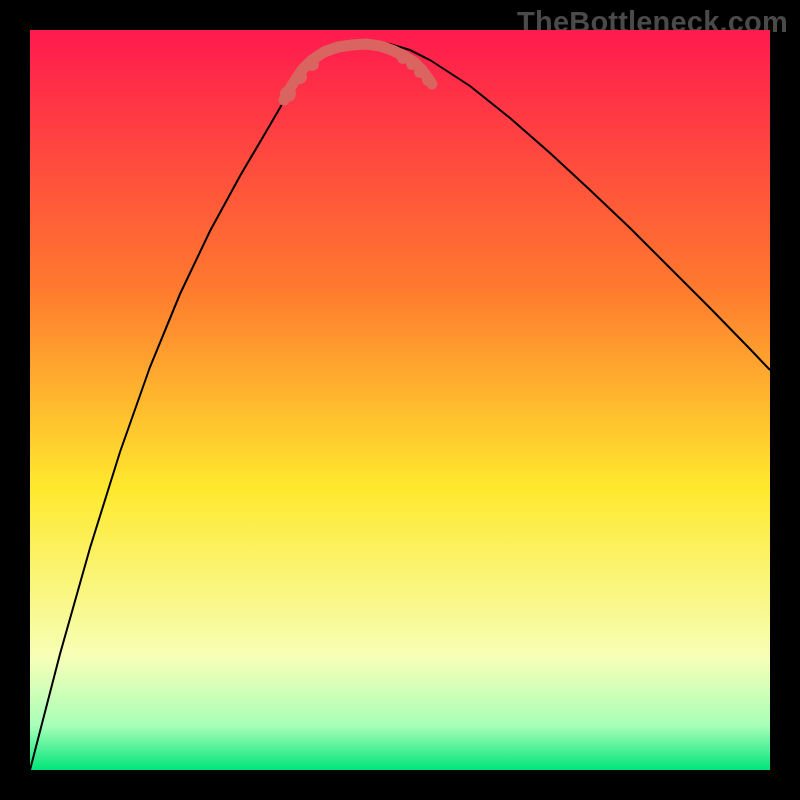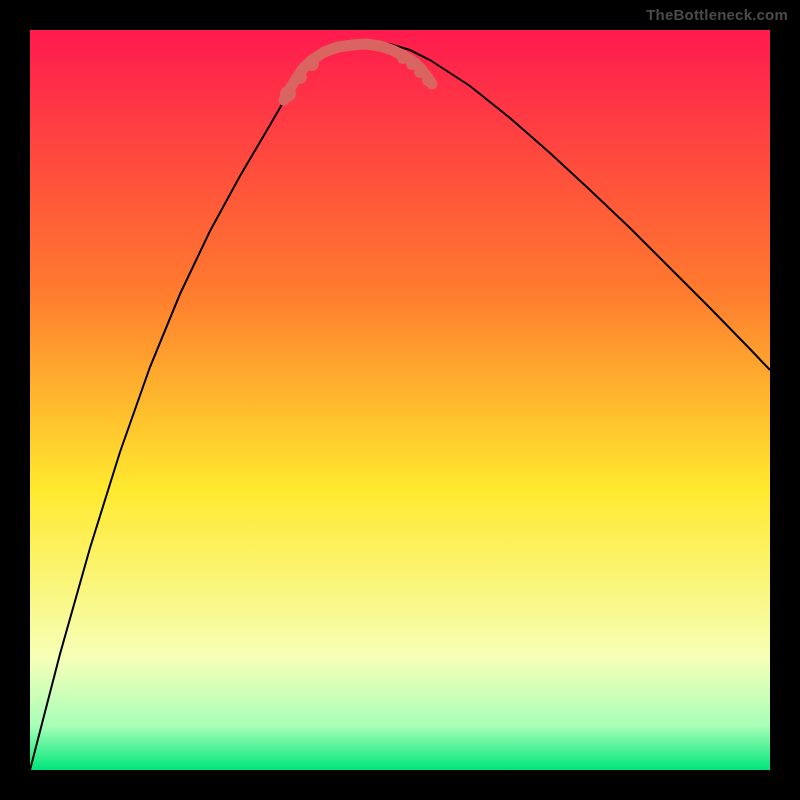--- a/index.html
+++ b/index.html
@@ -30,21 +30,21 @@
   .plot-area svg {
     position: absolute;
     left: 0;
     top: 0;
   }
   .watermark {
     position: absolute;
     top: 6px;
     right: 12px;
     color: #4a4a4a;
-    font-size: 15px;
+    font-size: 29px;
     font-weight: 600;
     letter-spacing: 0.2px;
     user-select: none;
   }
 </style>
 </head>
 <body>
 
 <div class="frame">
 

